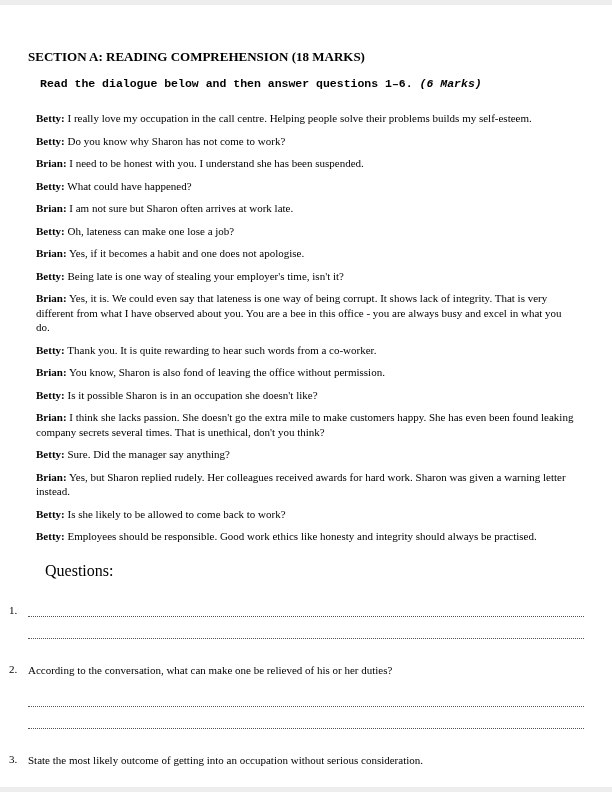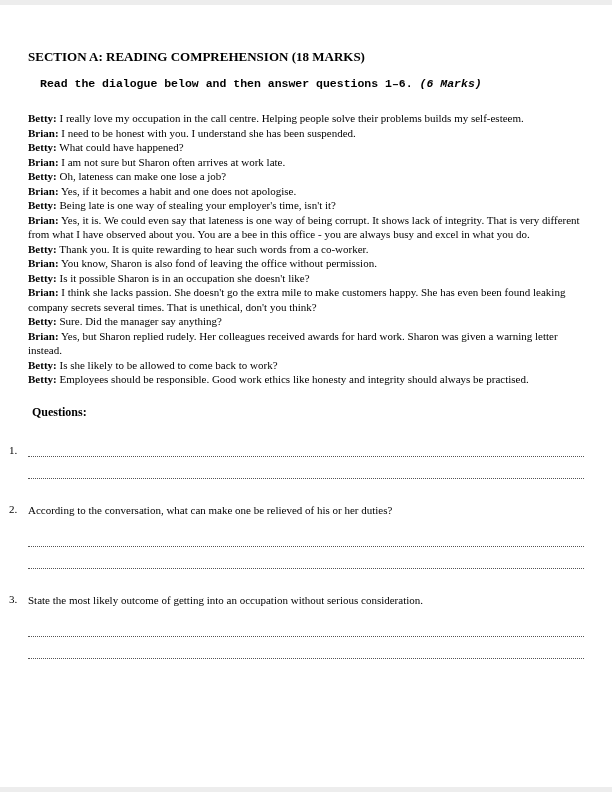--- a/index.html
+++ b/index.html
@@ -24,31 +24,31 @@
   .instruction {
     font-size: 11.5px;
     font-weight: bold;
     margin: 12px;
     font-family: Liberation Mono, monospace;
   }
   .instruction .marks { font-style: italic; }
 
   .dialogue { margin-top: 21px; }
   p.dlg {
-    margin: 0;
+    margin: 8px;
     font-size: 11px;
     line-height: 14.5px;
   }
   p.dlg .spk { font-weight: bold; }
   .gap-after { margin-bottom: 14px; }
 
   .questions-heading {
-    font-weight: bold;
-    font-size: 12px;
-    margin: 18px 0 0 4px;
+    font-weight: normal;
+    font-size: 16px;
+    margin: 18px 0 0 17px;
   }
 
   .questions { margin-top: 4px; }
   .question {
     position: relative;
     margin-top: 24px;
     font-size: 11px;
   }
   .q-num { position: absolute; left: -19px; top: 0; }
   .q-text { margin: 0; line-height: 14px; }
@@ -62,20 +62,21 @@
 </head>
 <body>
 
 <div class="page">
 
   <h1 class="section-title">SECTION A: READING COMPREHENSION (18 MARKS)</h1>
   <p class="instruction"><span>Read the dialogue below and then answer questions 1–6.</span> <span class="marks">(6 Marks)</span></p>
 
   <div class="dialogue">
     <p class="dlg gap-after"><b class="spk">Betty:</b> <span>I really love my occupation in the call centre. Helping people solve their problems builds my self-esteem.</span></p>
+    <p class="dlg"><b class="spk">Betty:</b> <span>Do you know why Sharon has not come to work?</span></p>
     <p class="dlg"><b class="spk">Brian:</b> <span>I need to be honest with you. I understand she has been suspended.</span></p>
     <p class="dlg"><b class="spk">Betty:</b> <span>What could have happened?</span></p>
     <p class="dlg"><b class="spk">Brian:</b> <span>I am not sure but Sharon often arrives at work late.</span></p>
     <p class="dlg"><b class="spk">Betty:</b> <span>Oh, lateness can make one lose a job?</span></p>
     <p class="dlg"><b class="spk">Brian:</b> <span>Yes, if it becomes a habit and one does not apologise.</span></p>
     <p class="dlg"><b class="spk">Betty:</b> <span>Being late is one way of stealing your employer's time, isn't it?</span></p>
     <p class="dlg"><b class="spk">Brian:</b> <span>Yes, it is. We could even say that lateness is one way of being corrupt. It shows lack of integrity. That is very different from what I have observed about you. You are a bee in this office - you are always busy and excel in what you do.</span></p>
     <p class="dlg"><b class="spk">Betty:</b> <span>Thank you. It is quite rewarding to hear such words from a co-worker.</span></p>
     <p class="dlg"><b class="spk">Brian:</b> <span>You know, Sharon is also fond of leaving the office without permission.</span></p>
     <p class="dlg"><b class="spk">Betty:</b> <span>Is it possible Sharon is in an occupation she doesn't like?</span></p>

